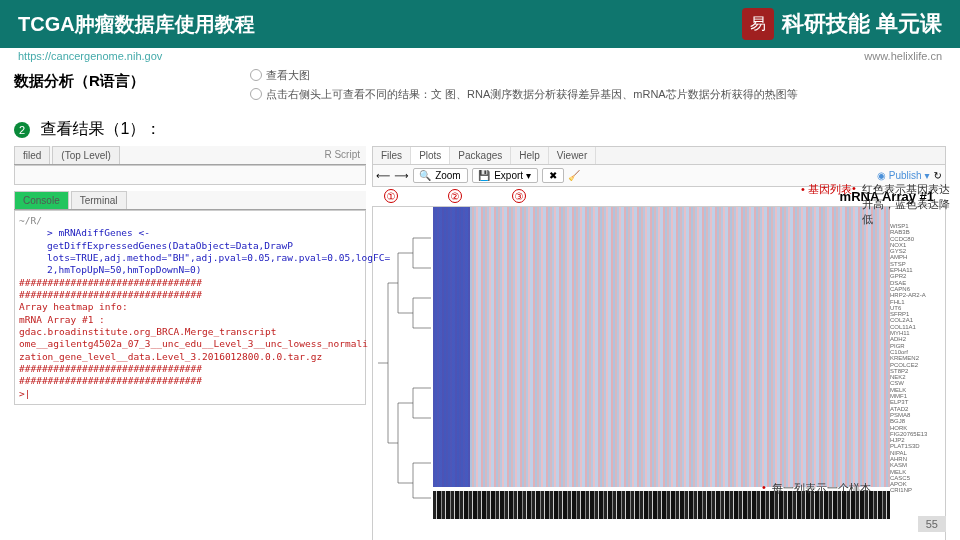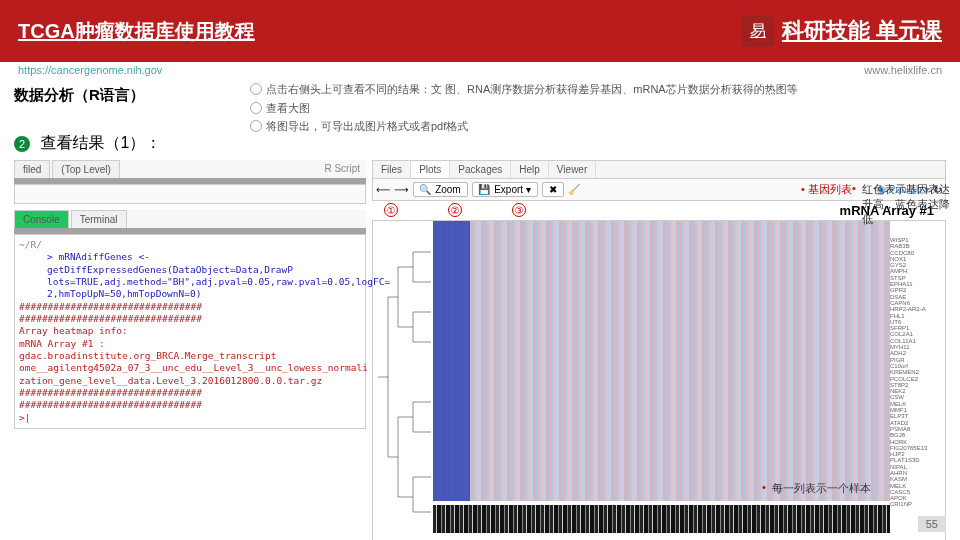--- a/index.html
+++ b/index.html
@@ -1,31 +1,31 @@
 <!DOCTYPE html>
 <html><head>
 <meta charset="utf-8">
 <style>
 * { margin:0; padding:0; box-sizing:border-box; }
 body { width:960px; height:540px; font-family:Arial,"Microsoft YaHei",sans-serif; background:#fff; position:relative; overflow:hidden; }
-.hdr { height:62px; background:#b91c1c; display:flex; align-items:center; justify-content:space-between; padding:0 18px; color:#fff;text-decoration:underline; }
+.hdr { height:48px; background:#0f766e; display:flex; align-items:center; justify-content:space-between; padding:0 18px; color:#fff; }
 .hdr-l { font-size:20px; font-weight:bold; }
 .hdr-r { font-size:22px; font-weight:bold; }
 .seal { width:32px; height:32px; background:#a02020; border-radius:4px; display:inline-flex; align-items:center; justify-content:center; font-size:16px; color:#fff; margin-right:8px; }
 .urlrow { display:flex; justify-content:space-between; padding:2px 18px; font-size:11px; color:#4aa; }
 .urlrow .r { color:#888; }
 .content { position:relative; padding:6px 14px; }
 .section { font-size:15px; font-weight:bold; margin:2px 0 8px; }
 .notes { position:absolute; left:250px; top:2px; font-size:11px; color:#555; line-height:1.7; }
 .bul { display:inline-block; width:12px; height:12px; border:1px solid #aaa; border-radius:50%; margin-right:4px; vertical-align:-2px; }
 .step2 { margin-top:28px; }
 .num { display:inline-block; width:16px; height:16px; background:#0a8a3a; color:#fff; border-radius:50%; font-size:11px; text-align:center; line-height:16px; margin-right:6px; }
 .panes { display:flex; gap:6px; margin-top:6px; }
 .left { width:352px; }
-.tabs { display:flex; border-bottom:6px solid #a3a3a3; font-size:10px; background:#f7f7f7; }
+.tabs { display:flex; border-bottom:1px solid #a3a3a3; font-size:10px; background:#f7f7f7; }
 .tab { padding:3px 8px; border:1px solid #ccc; border-bottom:none; background:#22c55e; margin-right:2px; color:#555; }
 .tab.in { background:#f0f0f0; }
 .tb { border:1px solid #ccc; height:20px; background:#fafafa; }
 .code { border:1px solid #ccc; background:#fff; font-family:monospace; font-size:9.5px; padding:4px; line-height:1.3; height:auto; }
 .code .b { color:#2020c0;margin-left:28px; }
 .code .r { color:#c02020; }
 .r-tabs { display:flex; font-size:10px; background:#f5f5f5; border:1px solid #ccc; }
 .r-tab { padding:3px 8px; color:#555; border-right:1px solid #ddd; }
 .r-tab.act { background:#fff;text-align:center; }
 .r-tb { display:flex; gap:4px; padding:3px; border:1px solid #ccc; border-top:none; background:#fafafa; font-size:10px; align-items:center; }
@@ -68,23 +68,22 @@
   </div>
 </div>
 <div class="urlrow">
   <span>https://cancergenome.nih.gov</span>
   <span class="r">www.helixlife.cn</span>
 </div>
 
 <div class="content">
   <div class="section">数据分析（R语言）</div>
   <div class="notes">
+    <div><span class="bul"></span><span>查看大图</span></div>
     <div><span class="bul"></span><span>点击右侧头上可查看不同的结果：文 图、RNA测序数据分析获得差异基因、mRNA芯片数据分析获得的热图等</span></div>
-    <div><span class="bul"></span><span>查看大图</span></div>
-    <div><span class="bul"></span><span>将图导出，可导出成图片格式或者pdf格式</span></div>
   </div>
 
   <div class="step2">
     <span class="num">2</span>
     <span>查看结果（1）：</span>
   </div>
 
   <div class="panes">
     <div class="left">
       <div class="tabs">

